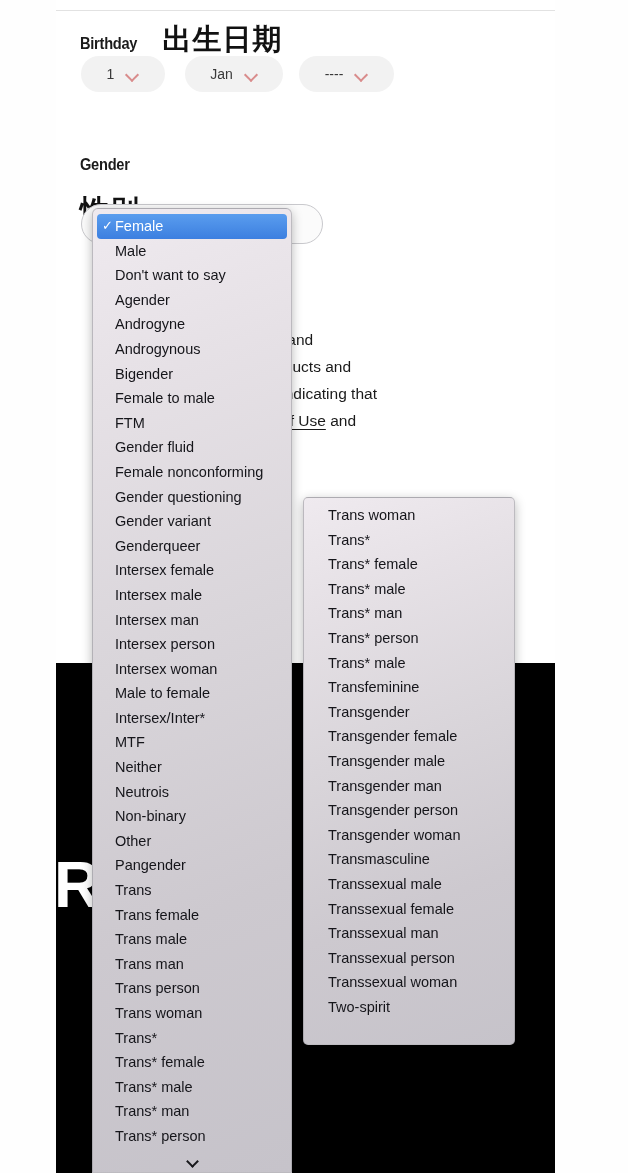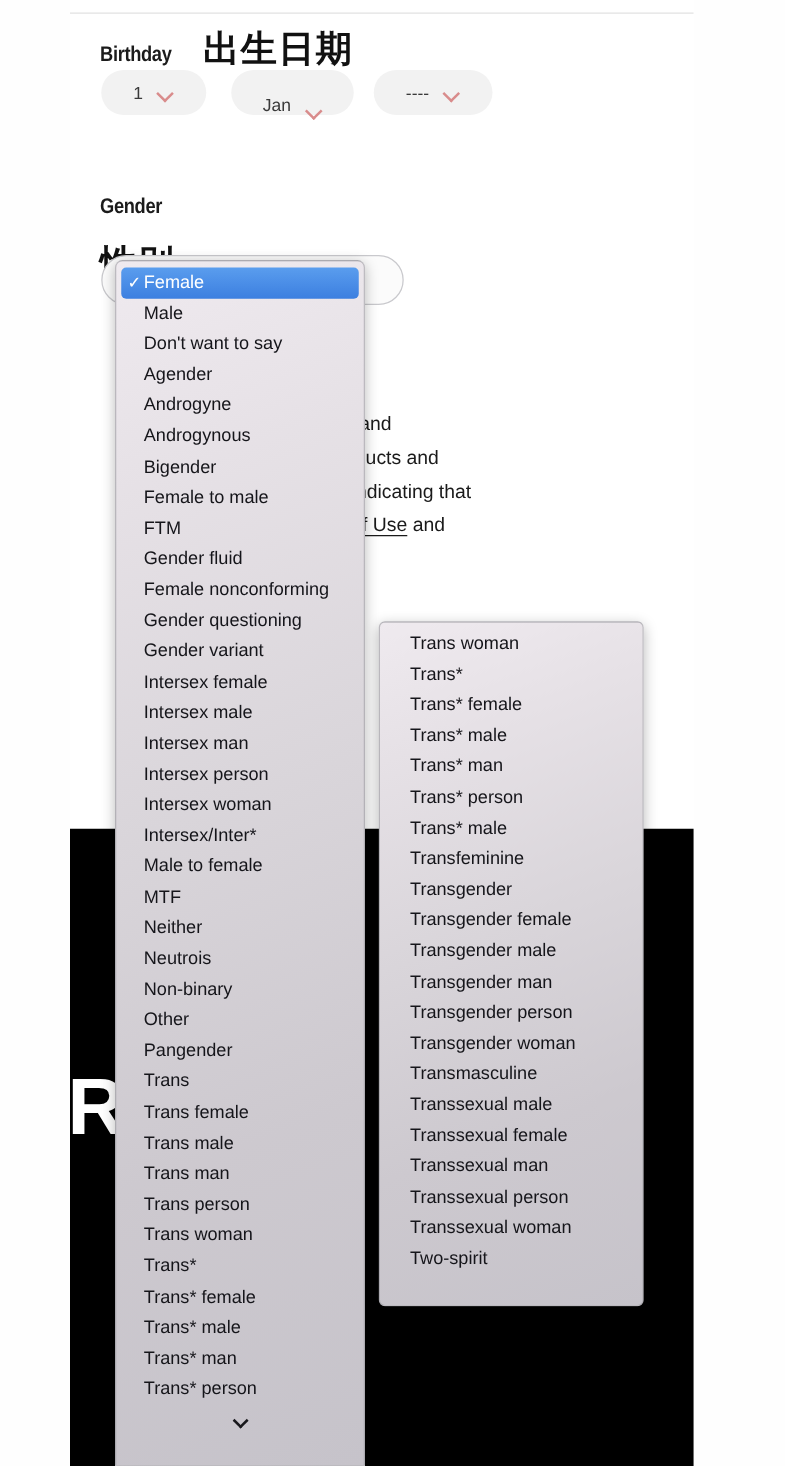--- a/index.html
+++ b/index.html
@@ -113,21 +113,21 @@
     left: 1px;
     top: 0px;
     width: 8px;
     height: 8px;
     border-right: 2px solid #d98c8c;
     border-bottom: 2px solid #d98c8c;
     transform: rotate(45deg);
   }
 
   #birthday-day   { left: 25px;  top: 56px; width: 84px; }
-  #birthday-month { left: 129px; top: 56px; width: 98px; align-items: flex-end; }
+  #birthday-month { left: 129px; top: 56px; width: 98px; }
   #birthday-year  { left: 243px; top: 56px; width: 95px; }
 
   
   #gender-select {
     position: absolute;
     left: 25px;
     top: 204px;
     width: 242px;
     height: 40px;
     border-radius: 20px;
@@ -311,27 +311,28 @@
       <div class="menu-item"><span>Agender</span></div>
       <div class="menu-item"><span>Androgyne</span></div>
       <div class="menu-item"><span>Androgynous</span></div>
       <div class="menu-item"><span>Bigender</span></div>
       <div class="menu-item"><span>Female to male</span></div>
       <div class="menu-item"><span>FTM</span></div>
       <div class="menu-item"><span>Gender fluid</span></div>
       <div class="menu-item"><span>Female nonconforming</span></div>
       <div class="menu-item"><span>Gender questioning</span></div>
       <div class="menu-item"><span>Gender variant</span></div>
+      <div class="menu-item"><span>Genderqueer</span></div>
       <div class="menu-item"><span>Intersex female</span></div>
       <div class="menu-item"><span>Intersex male</span></div>
       <div class="menu-item"><span>Intersex man</span></div>
       <div class="menu-item"><span>Intersex person</span></div>
       <div class="menu-item"><span>Intersex woman</span></div>
+      <div class="menu-item"><span>Male to female</span></div>
       <div class="menu-item"><span>Intersex/Inter*</span></div>
-      <div class="menu-item"><span>Male to female</span></div>
       <div class="menu-item"><span>MTF</span></div>
       <div class="menu-item"><span>Neither</span></div>
       <div class="menu-item"><span>Neutrois</span></div>
       <div class="menu-item"><span>Non-binary</span></div>
       <div class="menu-item"><span>Other</span></div>
       <div class="menu-item"><span>Pangender</span></div>
       <div class="menu-item"><span>Trans</span></div>
       <div class="menu-item"><span>Trans female</span></div>
       <div class="menu-item"><span>Trans male</span></div>
       <div class="menu-item"><span>Trans man</span></div>

